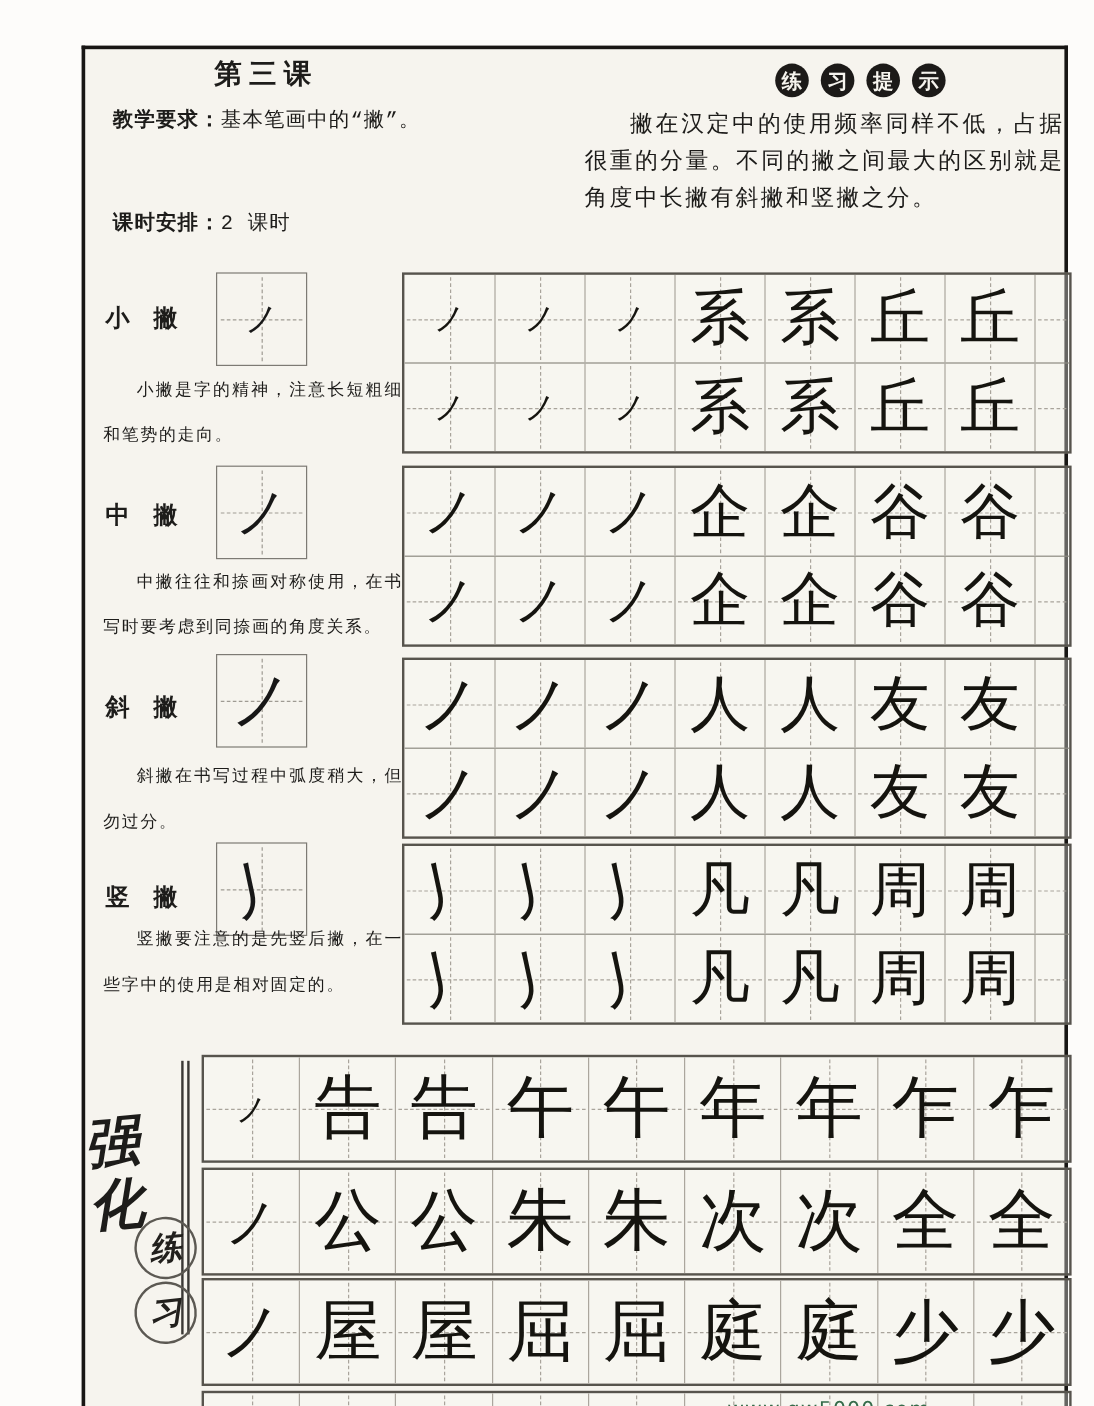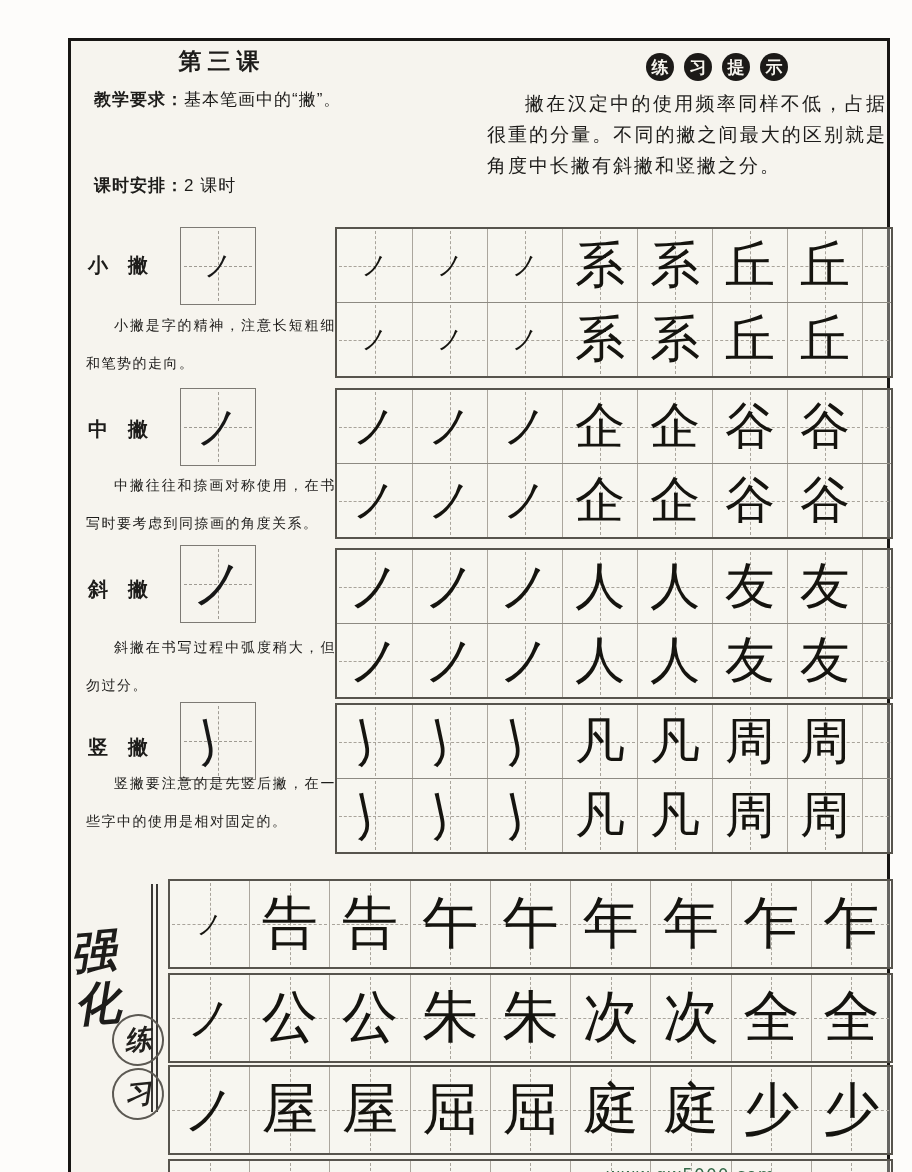--- a/index.html
+++ b/index.html
@@ -8,21 +8,21 @@
   .abs{position:absolute;}
 
   
   .page-frame{position:absolute;left:68px;top:38px;width:822px;height:1134px;
     background:#f6f4ee;border:3px solid #181614;border-bottom:none;box-sizing:border-box;}
 
   .title{left:92px;top:46px;width:260px;text-align:center;
     font-size:23px;font-weight:bold;letter-spacing:6px;}
   .hline{left:94px;font-size:17px;letter-spacing:1px;white-space:nowrap;}
   .hline b{font-weight:bold;}
-  .hline .val{font-family:Liberation Sans, sans-serif;}
+  .hline .val{font-family:Liberation Mono, monospace;}
 
   
   .badges{left:646px;top:53px;display:flex;gap:10px;}
   .badge{width:28px;height:28px;border-radius:50%;background:#1c1a18;color:#f6f4ee;
     font-size:17px;font-weight:bold;display:flex;align-items:center;justify-content:center;}
   .tip-text{left:487px;top:88px;width:400px;font-size:19px;letter-spacing:2px;
     line-height:31px;text-align:justify;text-indent:2em;font-family:"DejaVu Serif",serif;}
 
   
   .sec-label{left:88px;font-size:20px;font-weight:bold;white-space:nowrap;}

